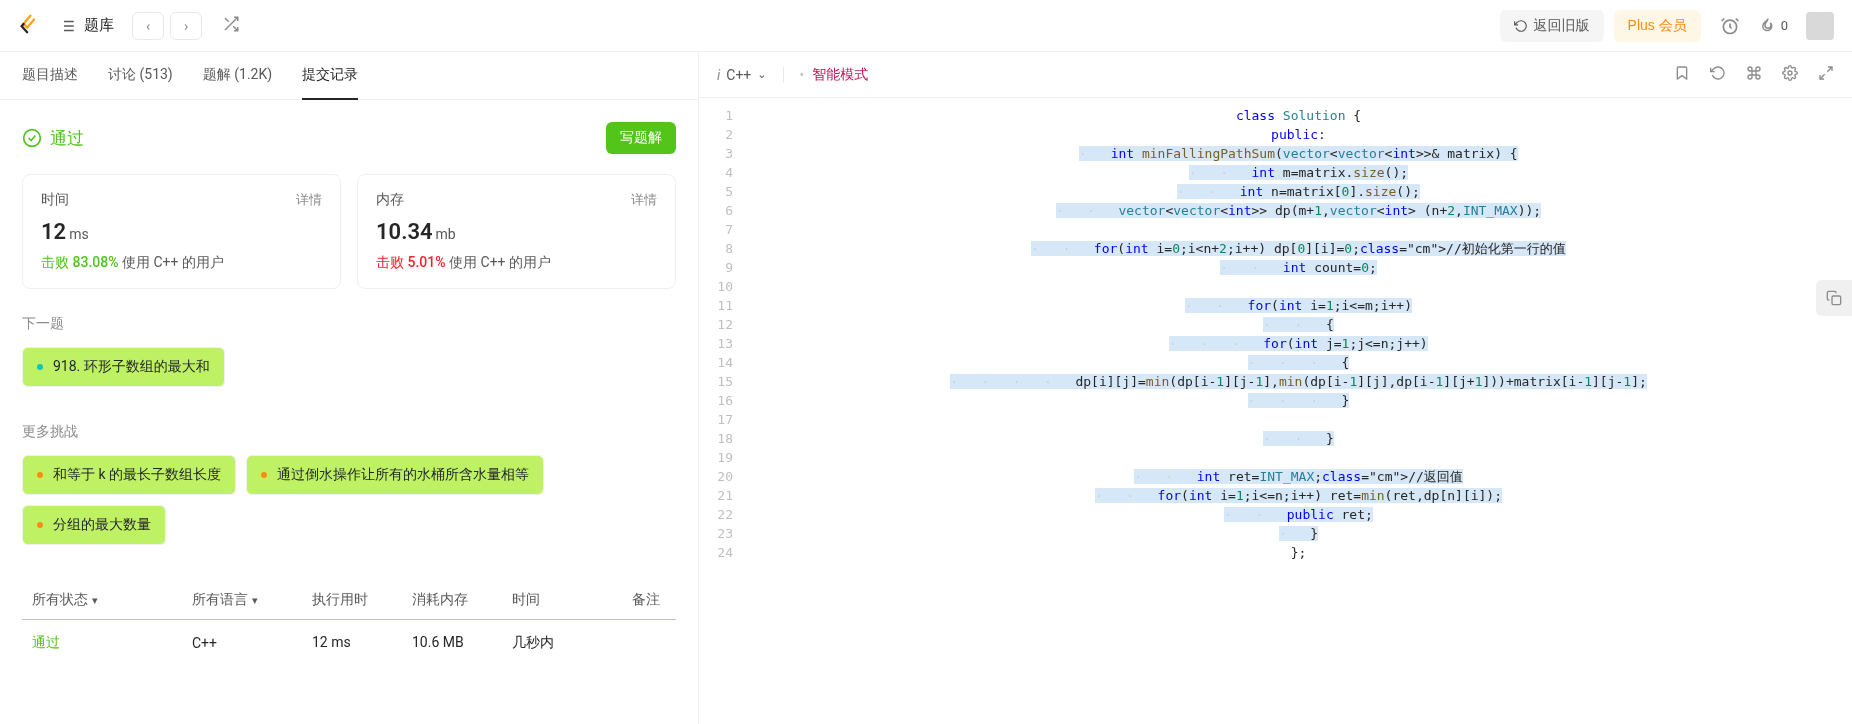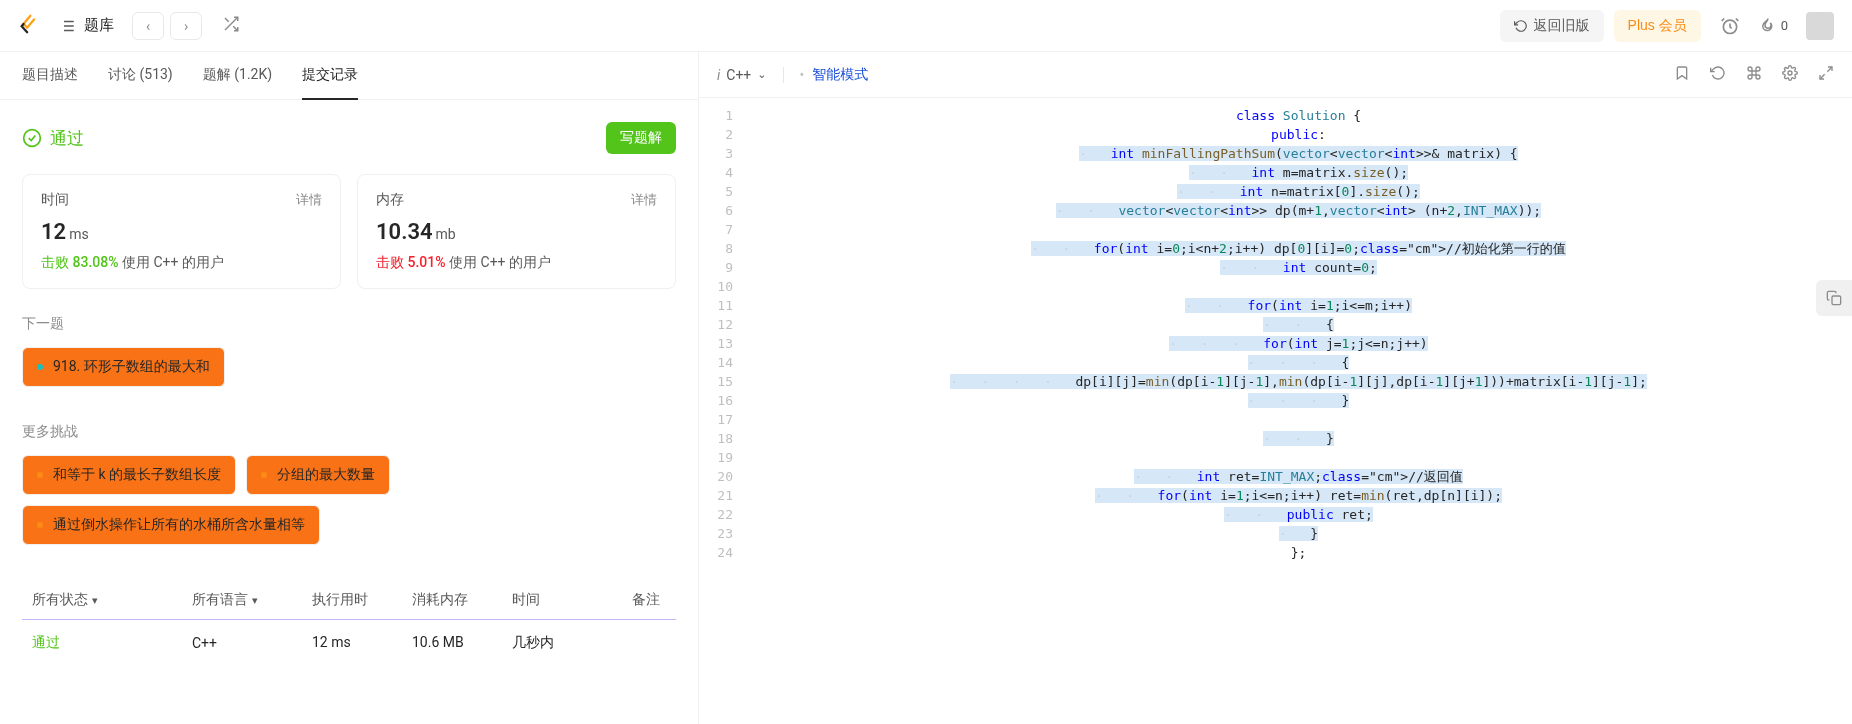--- a/index.html
+++ b/index.html
@@ -39,21 +39,21 @@
 .stat-detail { font-size: 13px; color: #8c8c8c; cursor: pointer; }
 .stat-value { font-size: 22px; font-weight: 600; color: #262626; }
 .stat-unit { font-size: 14px; font-weight: 400; color: #595959; margin-left: 3px; }
 .stat-sub { font-size: 14px; margin-top: 10px; color: #595959; }
 .stat-sub .beat { color: #52c41a; }
 .stat-sub .pct-green { color: #52c41a; font-weight: 500; }
 .stat-sub .beat-red { color: #f5222d; }
 .stat-sub .pct-red { color: #f5222d; font-weight: 500; }
 
 .sec-title { font-size: 14px; color: #8c8c8c; margin-bottom: 14px; }
-.chip { display: inline-flex; align-items: center; gap: 10px; background: #f97316; border: 1px solid #f0f0f0; border-radius: 6px; padding: 10px 14px; font-size: 14px; color: #262626; cursor: pointer; margin-right: 10px; margin-bottom: 10px; }
+.chip { display: inline-flex; align-items: center; gap: 10px; background: #bef264; border: 1px solid #f0f0f0; border-radius: 6px; padding: 10px 14px; font-size: 14px; color: #262626; cursor: pointer; margin-right: 10px; margin-bottom: 10px; }
 .chip .dot { width: 6px; height: 6px; border-radius: 50%; }
 .dot-teal { background: #13c2c2; }
 .dot-orange { background: #fa8c16; }
 
 .next-sec { margin-bottom: 26px; }
 .more-sec { margin-bottom: 26px; }
 
 .table-head { display: flex; gap: 0; padding: 10px 0; font-size: 14px; color: #595959; border-bottom: 1px solid #c4b5fd; }
 .table-head > div, .table-row > div { padding: 0 10px; }
 .col-status { width: 160px; display: flex; align-items: center; gap: 4px; }
@@ -61,21 +61,21 @@
 .col-runtime { width: 100px; }
 .col-memory { width: 100px; }
 .col-time { width: 120px; }
 .col-note { flex: 1; }
 .table-row { display: flex; padding: 14px 0; font-size: 14px; }
 .table-row .pass-text { color: #52c41a; }
 
 .editor-toolbar { display: flex; align-items: center; padding: 0 18px; height: 46px; border-bottom: 1px solid #f0f0f0; font-size: 14px; color: #595959; }
 .lang-sel { display: flex; align-items: center; gap: 6px; cursor: pointer; }
 .divider { width: 1px; height: 16px; background: #e8e8e8; margin: 0 16px; }
-.smart-mode { color: #1d4ed8; }
+.smart-mode { color: #be185d; }
 .editor-icons { margin-left: auto; display: flex; gap: 20px; }
 .ed-icon { color: #8c8c8c; cursor: pointer; }
 
 .code-area { flex: 1; overflow: auto; font-family: Menlo, Monaco, Consolas, monospace; font-size: 13px; line-height: 19px; padding: 8px 0; }
 .code-line { display: flex; }
 .gutter { width: 46px; text-align: right; padding-right: 12px; color: #bfbfbf; user-select: none; }
 .code-text { flex: 1; white-space: pre; text-align: center; }
 .hl { background: #d6e7f7; }
 .kw { color: #0000ff; }
 .type { color: #267f99; }
@@ -202,24 +202,24 @@
         </div>
       </div>
 
       <div class="more-sec">
         <div class="sec-title">更多挑战</div>
         <div id="more-chips"><div class="chip">
               <span class="dot dot-orange"></span>
               <span>和等于 k 的最长子数组长度</span>
             </div><div class="chip">
               <span class="dot dot-orange"></span>
-              <span>分组的最大数量</span>
+              <span>通过倒水操作让所有的水桶所含水量相等</span>
             </div><div class="chip">
               <span class="dot dot-orange"></span>
-              <span>通过倒水操作让所有的水桶所含水量相等</span>
+              <span>分组的最大数量</span>
             </div></div>
       </div>
 
       <div class="table-head">
         <div class="col-status">
             <span>所有状态</span> 
             <span class="chevron">▾</span>
           </div>
         <div class="col-lang">
             <span>所有语言</span> 

